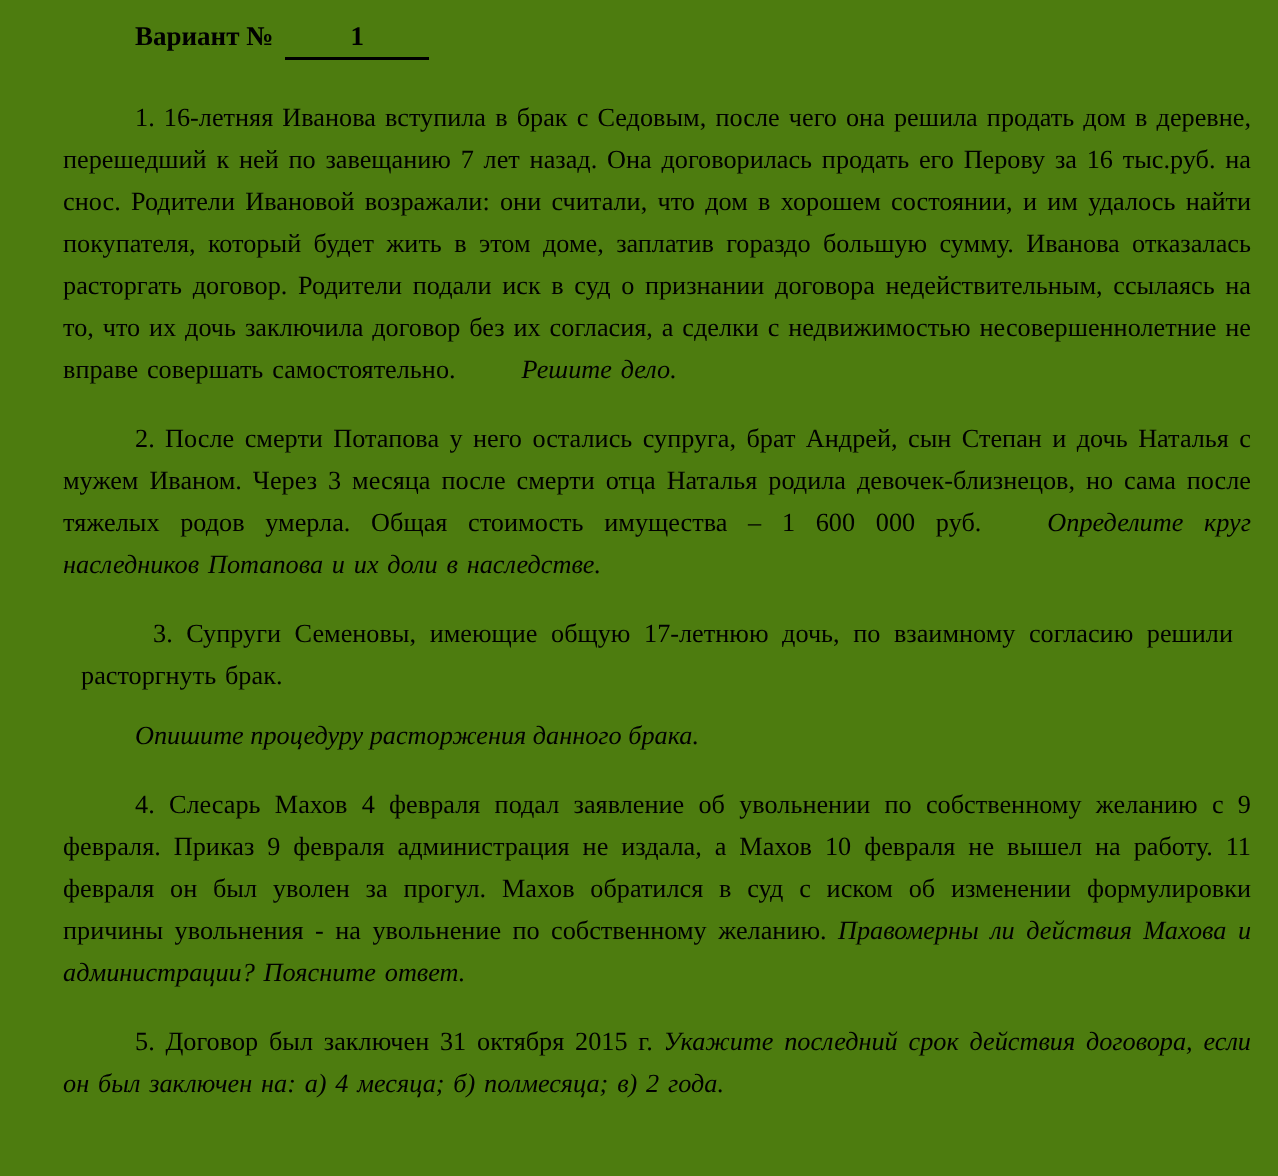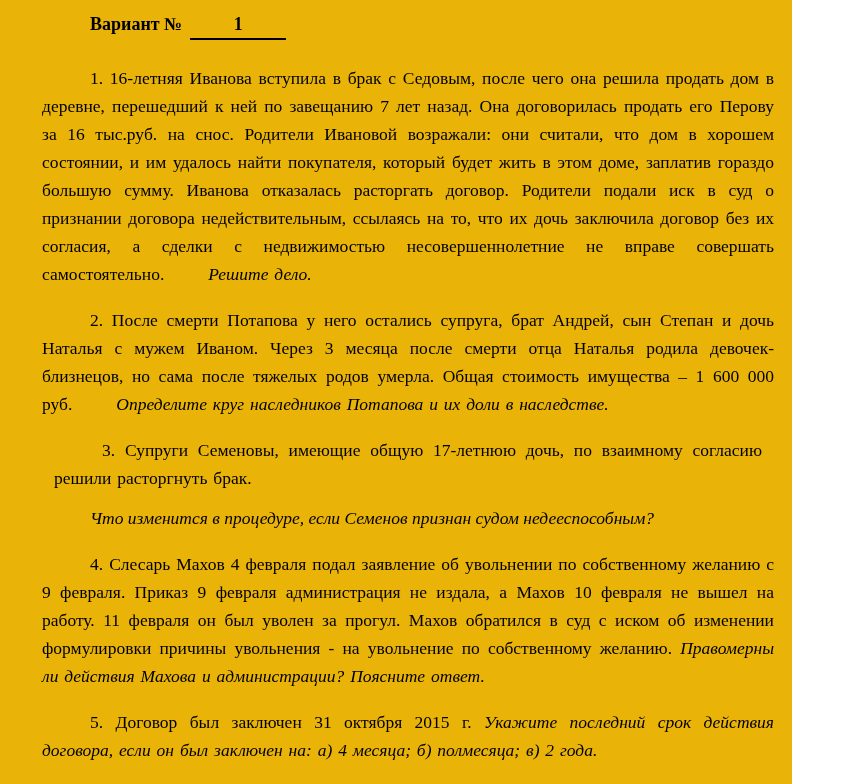--- a/index.html
+++ b/index.html
@@ -2,25 +2,25 @@
 <html><head>
 <meta charset="utf-8">
 <style>
   html, body {
     margin: 0;
     padding: 0;
     background: #ffffff;
   }
   .page {
     position: relative;
-    width: 792px;
+    width: 852px;
     height: 784px;
     box-sizing: border-box;
     padding: 10px 18px 0 42px;
-    background: #eab308;
+    background: #4d7c0f;
     color: #000000;
     font-family: "Liberation Serif", "DejaVu Serif", serif;
     font-size: 17.5px;
     line-height: 28px;
     overflow: hidden;
   }
   .title {
     margin: 0 0 24px 48px;
     font-weight: bold;
     font-size: 18px;
@@ -78,21 +78,21 @@
   </p>
 
   <p class="para">
     <span>2. После смерти Потапова у него остались супруга, брат Андрей, сын Степан и дочь Наталья с мужем Иваном. Через 3 месяца после смерти отца Наталья родила девочек-близнецов, но сама после тяжелых родов умерла. Общая стоимость имущества – 1 600 000 руб.</span><span class="tab-gap"></span><i>Определите круг наследников Потапова и их доли в наследстве.</i>
   </p>
 
   <div class="para-group">
     <p class="para">
       <span>3. Супруги Семеновы, имеющие общую 17-летнюю дочь, по взаимному согласию решили расторгнуть брак.</span>
     </p>
-    <div class="q-line">Что изменится в процедуре, если Семенов признан судом недееспособным?</div>
+    <div class="q-line">Опишите процедуру расторжения данного брака.</div>
   </div>
 
   <p class="para">
     <span>4. Слесарь Махов 4 февраля подал заявление об увольнении по собственному желанию с 9 февраля. Приказ 9 февраля администрация не издала, а Махов 10 февраля не вышел на работу. 11 февраля он был уволен за прогул. Махов обратился в суд с иском об изменении формулировки причины увольнения - на увольнение по собственному желанию.</span>
     <i><span>Правомерны ли действия</span> <span class="wavy">Махова</span> <span>и администрации? Поясните ответ.</span></i>
   </p>
 
   <p class="para">
     <span>5. Договор был заключен 31 октября 2015 г.</span>
     <i>Укажите последний срок действия договора, если он был заключен на: а) 4 месяца; б) полмесяца; в) 2 года.</i>

